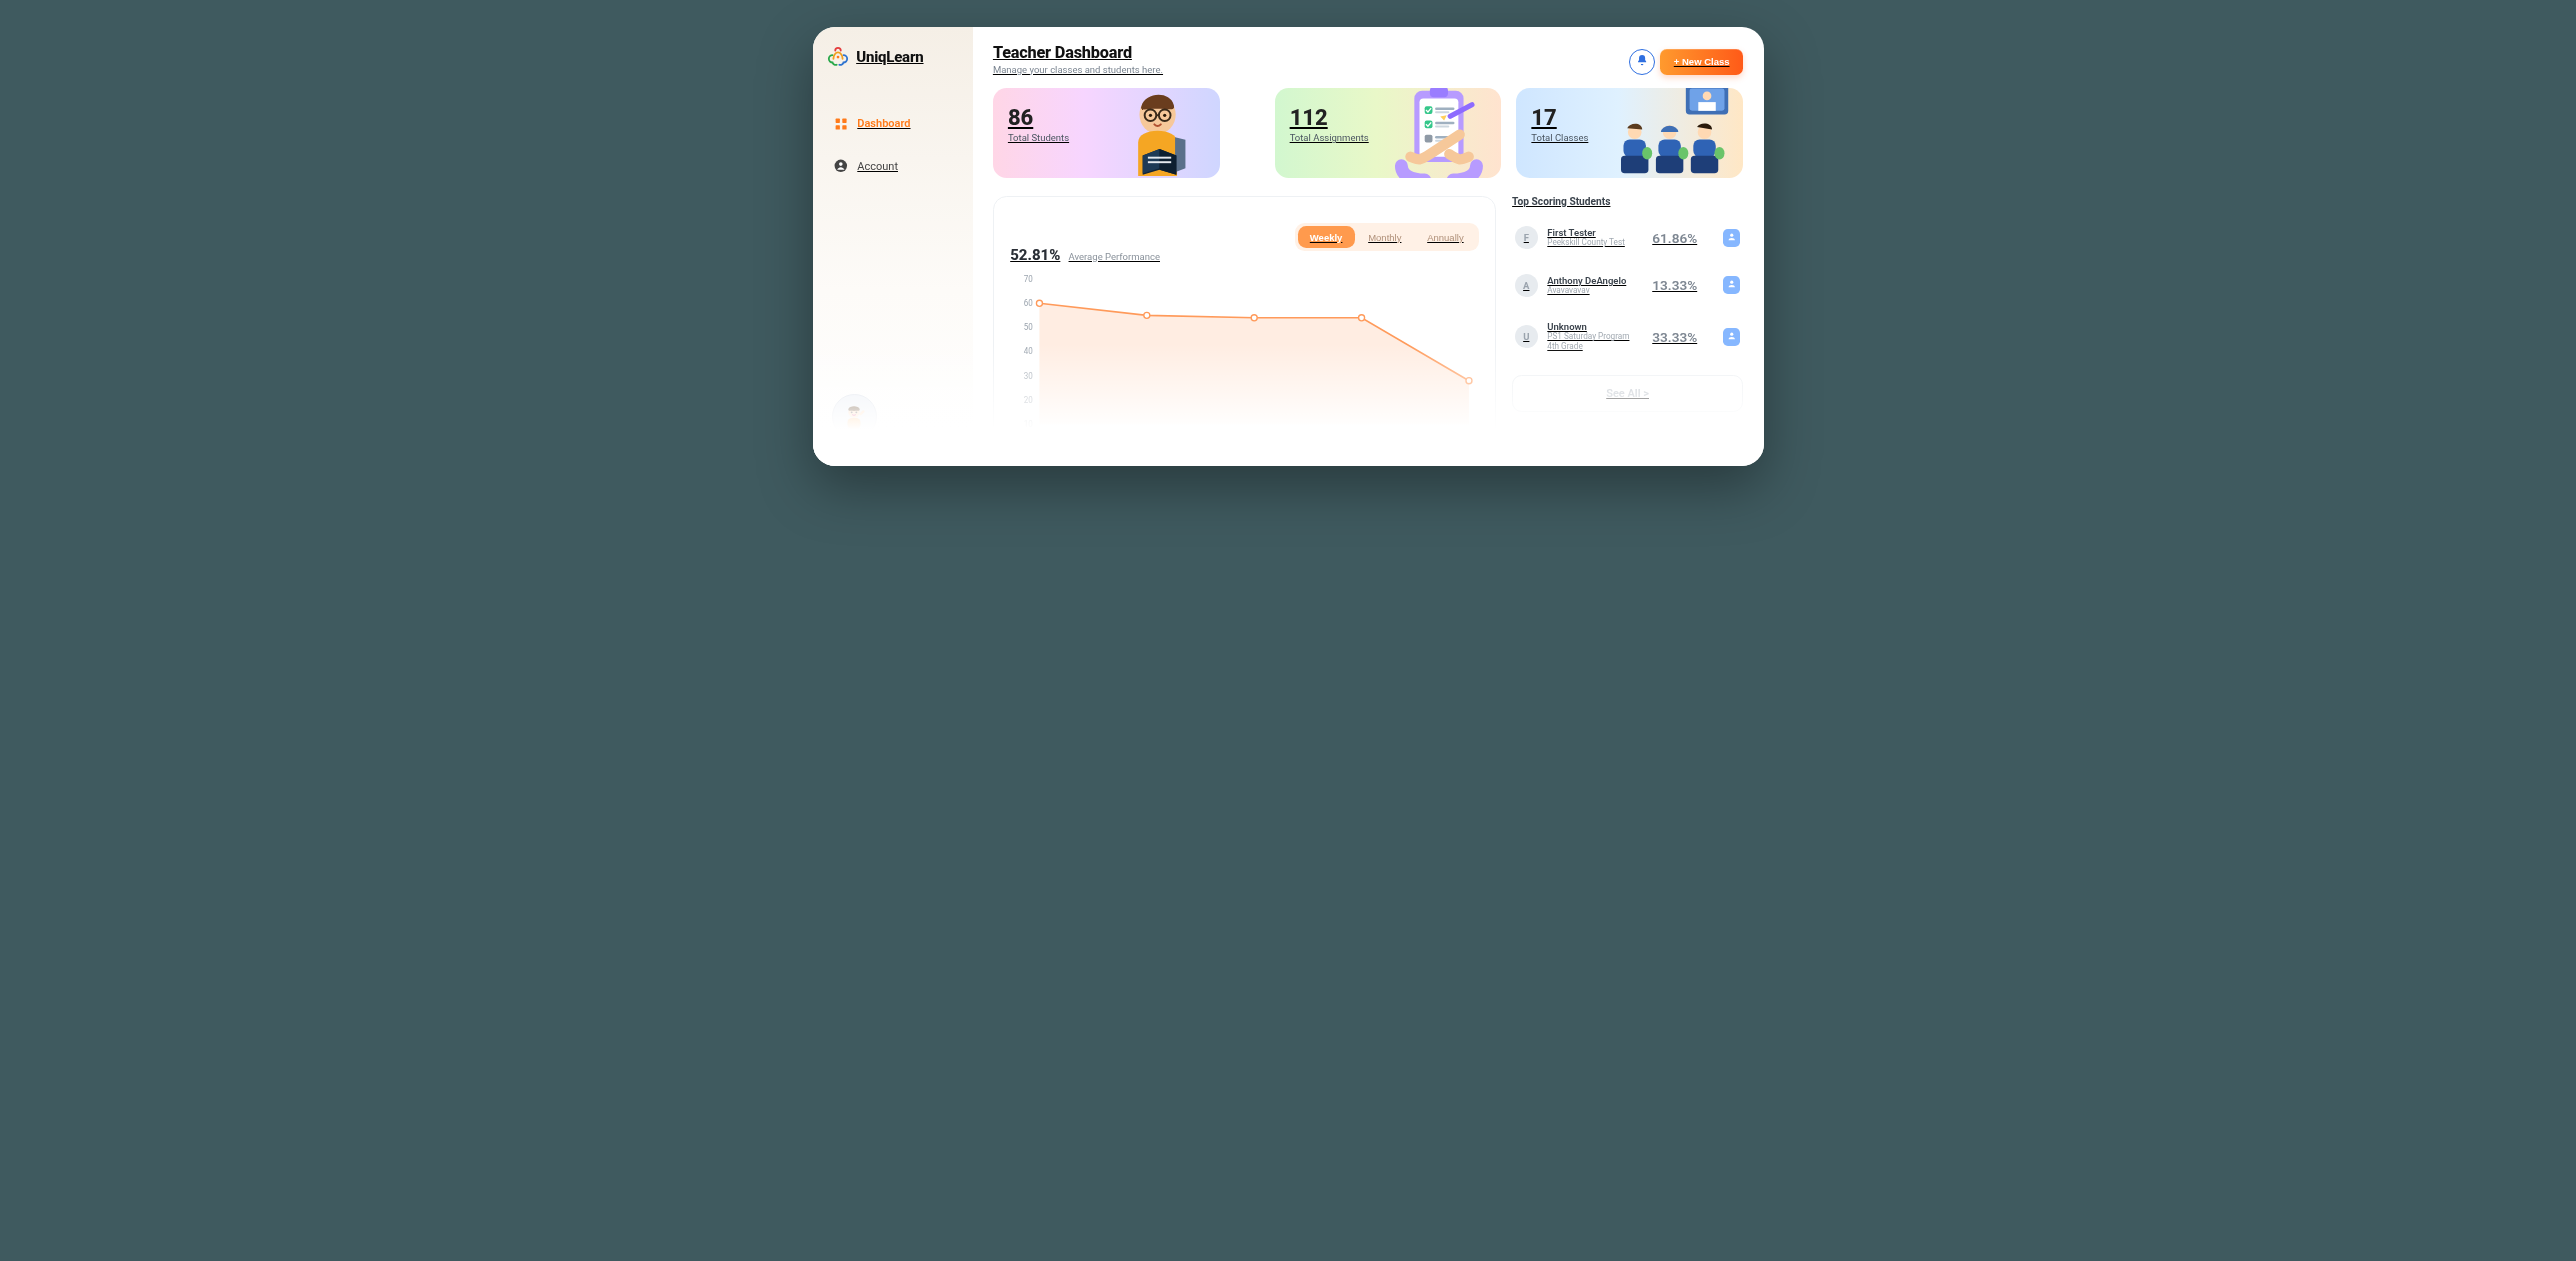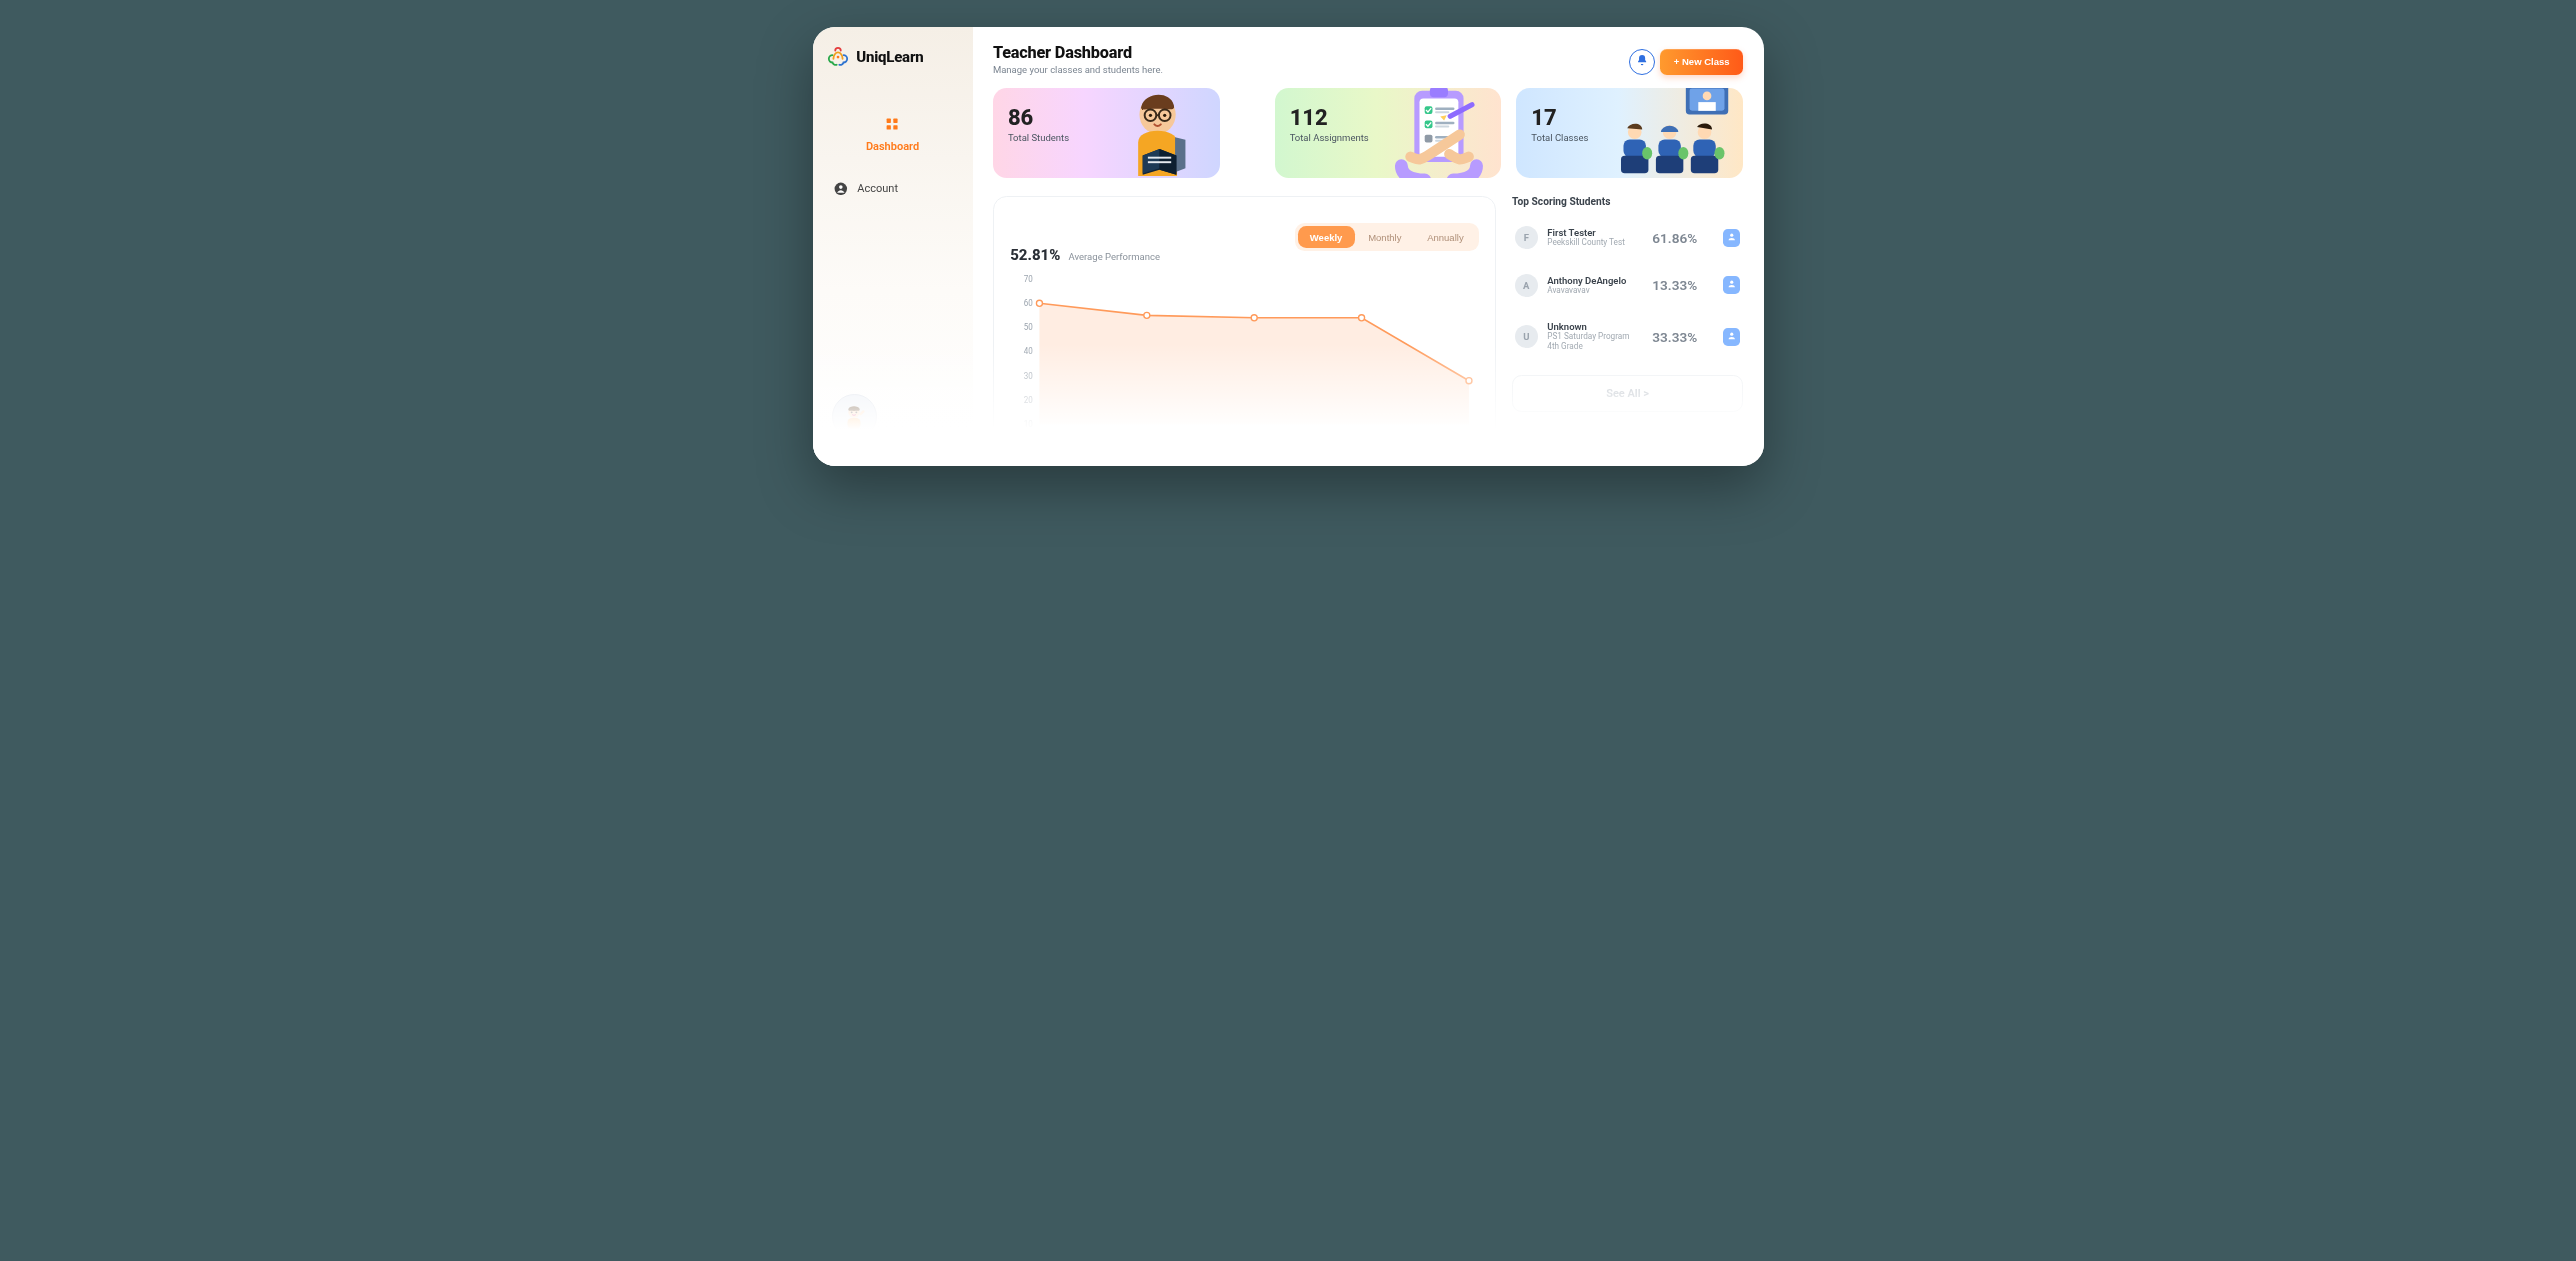--- a/index.html
+++ b/index.html
@@ -13,20 +13,21 @@
     padding: 27px 41px;
   }
   .window {
     width: 951px;
     background: #fff;
     border-radius: 22px;
     box-shadow: 0 20.4px 54px rgba(0,0,0,0.35);
     display: flex;
     overflow: hidden;
     position: relative;
+    text-decoration: underline;
   }
   
   .window::after {
     content: "";
     position: absolute;
     left: 0; right: 0; bottom: 0;
     height: 122px;
     background: linear-gradient(to bottom, rgba(255,255,255,0), #fff 70%);
     pointer-events: none;
   }
@@ -51,21 +52,21 @@
   .brand-name { font-weight: 800; font-size: 15px; color: #111; letter-spacing: -0.2px; }
   .nav { display: flex; flex-direction: column; gap: 12.2px; }
   .nav-item {
     display: flex; align-items: center; gap: 9.5px;
     padding: 8.2px 9.5px;
     border-radius: 6.8px;
     font-size: 11px;
     color: #444;
     cursor: pointer;
   }
-  .nav-item.active { color: #ff7a1a; font-weight: 600; flex-direction: column; }
+  .nav-item.active { color: #ff7a1a; font-weight: 600; }
   .nav-item .icon { width: 13.6px; height: 13.6px; display:flex; align-items:center; justify-content:center; }
   .nav-item.active .icon { color: #ff7a1a; }
   .avatar-footer {
     position: absolute; bottom: 8.2px; left: 19px;
     display: flex; flex-direction: column; align-items: center; gap: 4.1px;
   }
   .avatar-circle {
     width: 45px; height: 45px; border-radius: 50%;
     background: #e9eef5;
     border: 0.7px solid #d8dee7;

